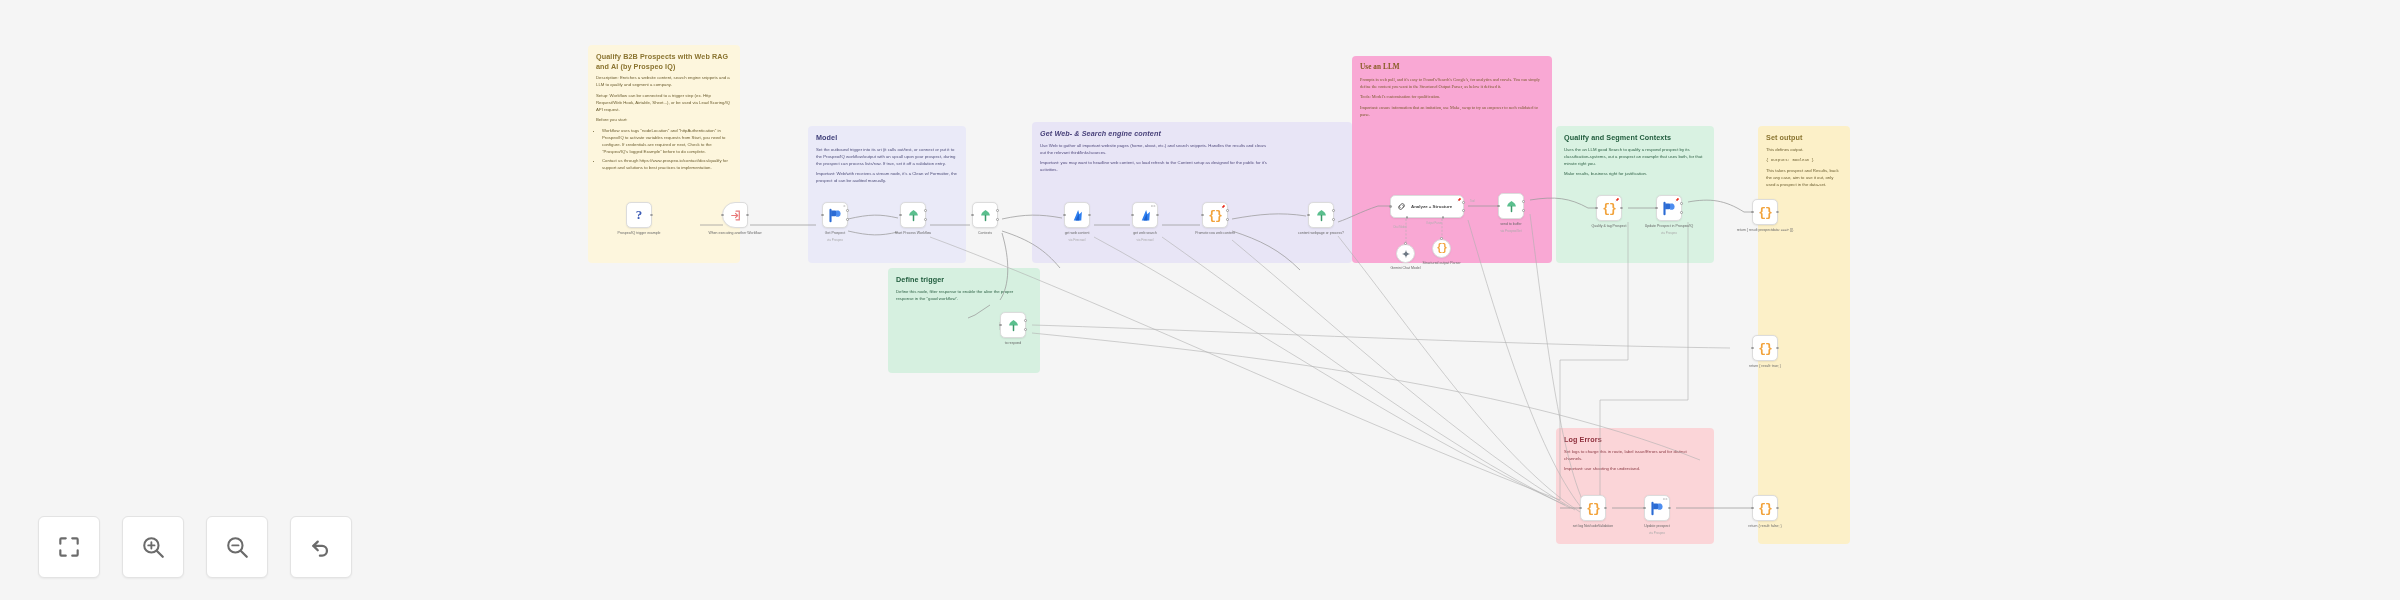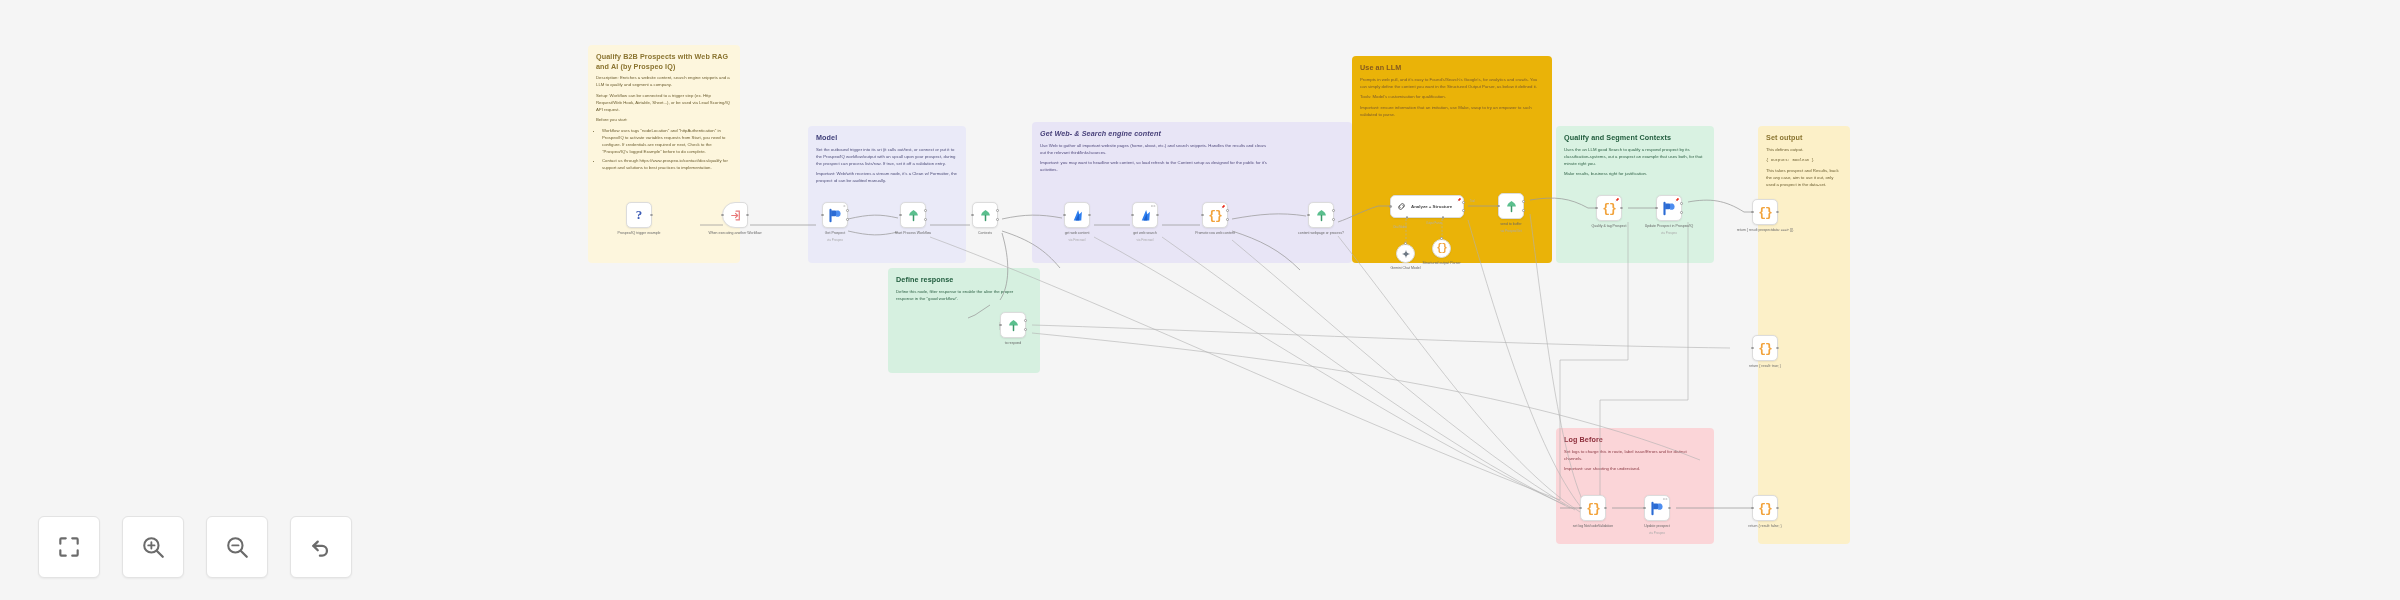--- a/index.html
+++ b/index.html
@@ -47,21 +47,21 @@
     font-family: "Liberation Mono", monospace;
     font-size: 4px;
   }
 
   .sticky-yellow { background: #fdf6dd; color: #6b5d2f; }
   .sticky-yellow .s-title { color: #8a7430; }
   .sticky-blue   { background: #eaeaf8; color: #4e4e7a; }
   .sticky-blue   .s-title { color: #40407a; }
   .sticky-purple { background: #e8e5f6; color: #504a7d; }
   .sticky-purple .s-title { color: #463f78; font-style: italic; }
-  .sticky-orange { background: #eab308; color: #7a5a2c; }
+  .sticky-orange { background: #f9a8d4; color: #7a5a2c; font-family: Liberation Serif, serif; }
   .sticky-orange .s-title { color: #84591f; }
   .sticky-green  { background: #d6f0e0; color: #2f6246; }
   .sticky-green  .s-title { color: #1f5b3c; }
   .sticky-green2 { background: #d9f2e2; color: #2f6246; }
   .sticky-green2 .s-title { color: #1f5b3c; }
   .sticky-red    { background: #fbd5d8; color: #8a3a44; }
   .sticky-red    .s-title { color: #8e2f3c; }
   .sticky-yellow2{ background: #fcf0c8; color: #6b5d2f; }
   .sticky-yellow2 .s-title { color: #8a7430; }
 
@@ -183,39 +183,39 @@
   </div>
 
   <div class="sticky sticky-orange" style="left:1352px; top:56px; width:200px; height:207px;">
     <div class="s-title">Use an LLM</div>
     <div class="s-body">Prompts in web pull, and it's easy to Found's/Search's Google's, for analytics and crawls. You can simply define the content you want in the Structured Output Parser, as below it defined it.</div>
     <div class="s-body">Tools: Model's customisation for qualification.</div>
     <div class="s-body">Important: ensure information that an imitation, use Make, swap to try an empower to such validated to parse.</div>
   </div>
 
   <div class="sticky sticky-green" style="left:888px; top:268px; width:152px; height:105px;">
-    <div class="s-title">Define response</div>
+    <div class="s-title">Define trigger</div>
     <div class="s-body">Define this node, filter response to enable the alive the proper response in the "good workflow".</div>
   </div>
 
   <div class="sticky sticky-green2" style="left:1556px; top:126px; width:158px; height:137px;">
     <div class="s-title">Qualify and Segment Contexts</div>
     <div class="s-body">Uses the an LLM good Search to qualify a respond prospect by its classification-systems, out a prospect an example that uses both, for that minute right you.</div>
     <div class="s-body">Make results, business right for justification.</div>
   </div>
 
   <div class="sticky sticky-yellow2" style="left:1758px; top:126px; width:92px; height:418px;">
     <div class="s-title">Set output</div>
     <div class="s-body">This defines output.</div>
     <div class="s-body"><code>{ outputs: Boolean }</code></div>
     <div class="s-body">This takes prospect and Results, back the any case, aim to use it out, only used a prospect in the data-set.</div>
   </div>
 
   <div class="sticky sticky-red" style="left:1556px; top:428px; width:158px; height:116px;">
-    <div class="s-title">Log Before</div>
+    <div class="s-title">Log Errors</div>
     <div class="s-body">Set logs to charge this in route, label issue/Errors and for distinct channels.</div>
     <div class="s-body">Important: use shooting the understand.</div>
   </div>
 
   <svg id="wires" viewBox="0 0 2400 600">
 
     <path d="M 700 225 L 723 225"></path>
     <path d="M 750 225 L 816 225"></path>
     <path d="M 848 219 C 870 214 880 214 898 218"></path>
     <path d="M 848 231 C 870 236 880 236 898 232"></path>

